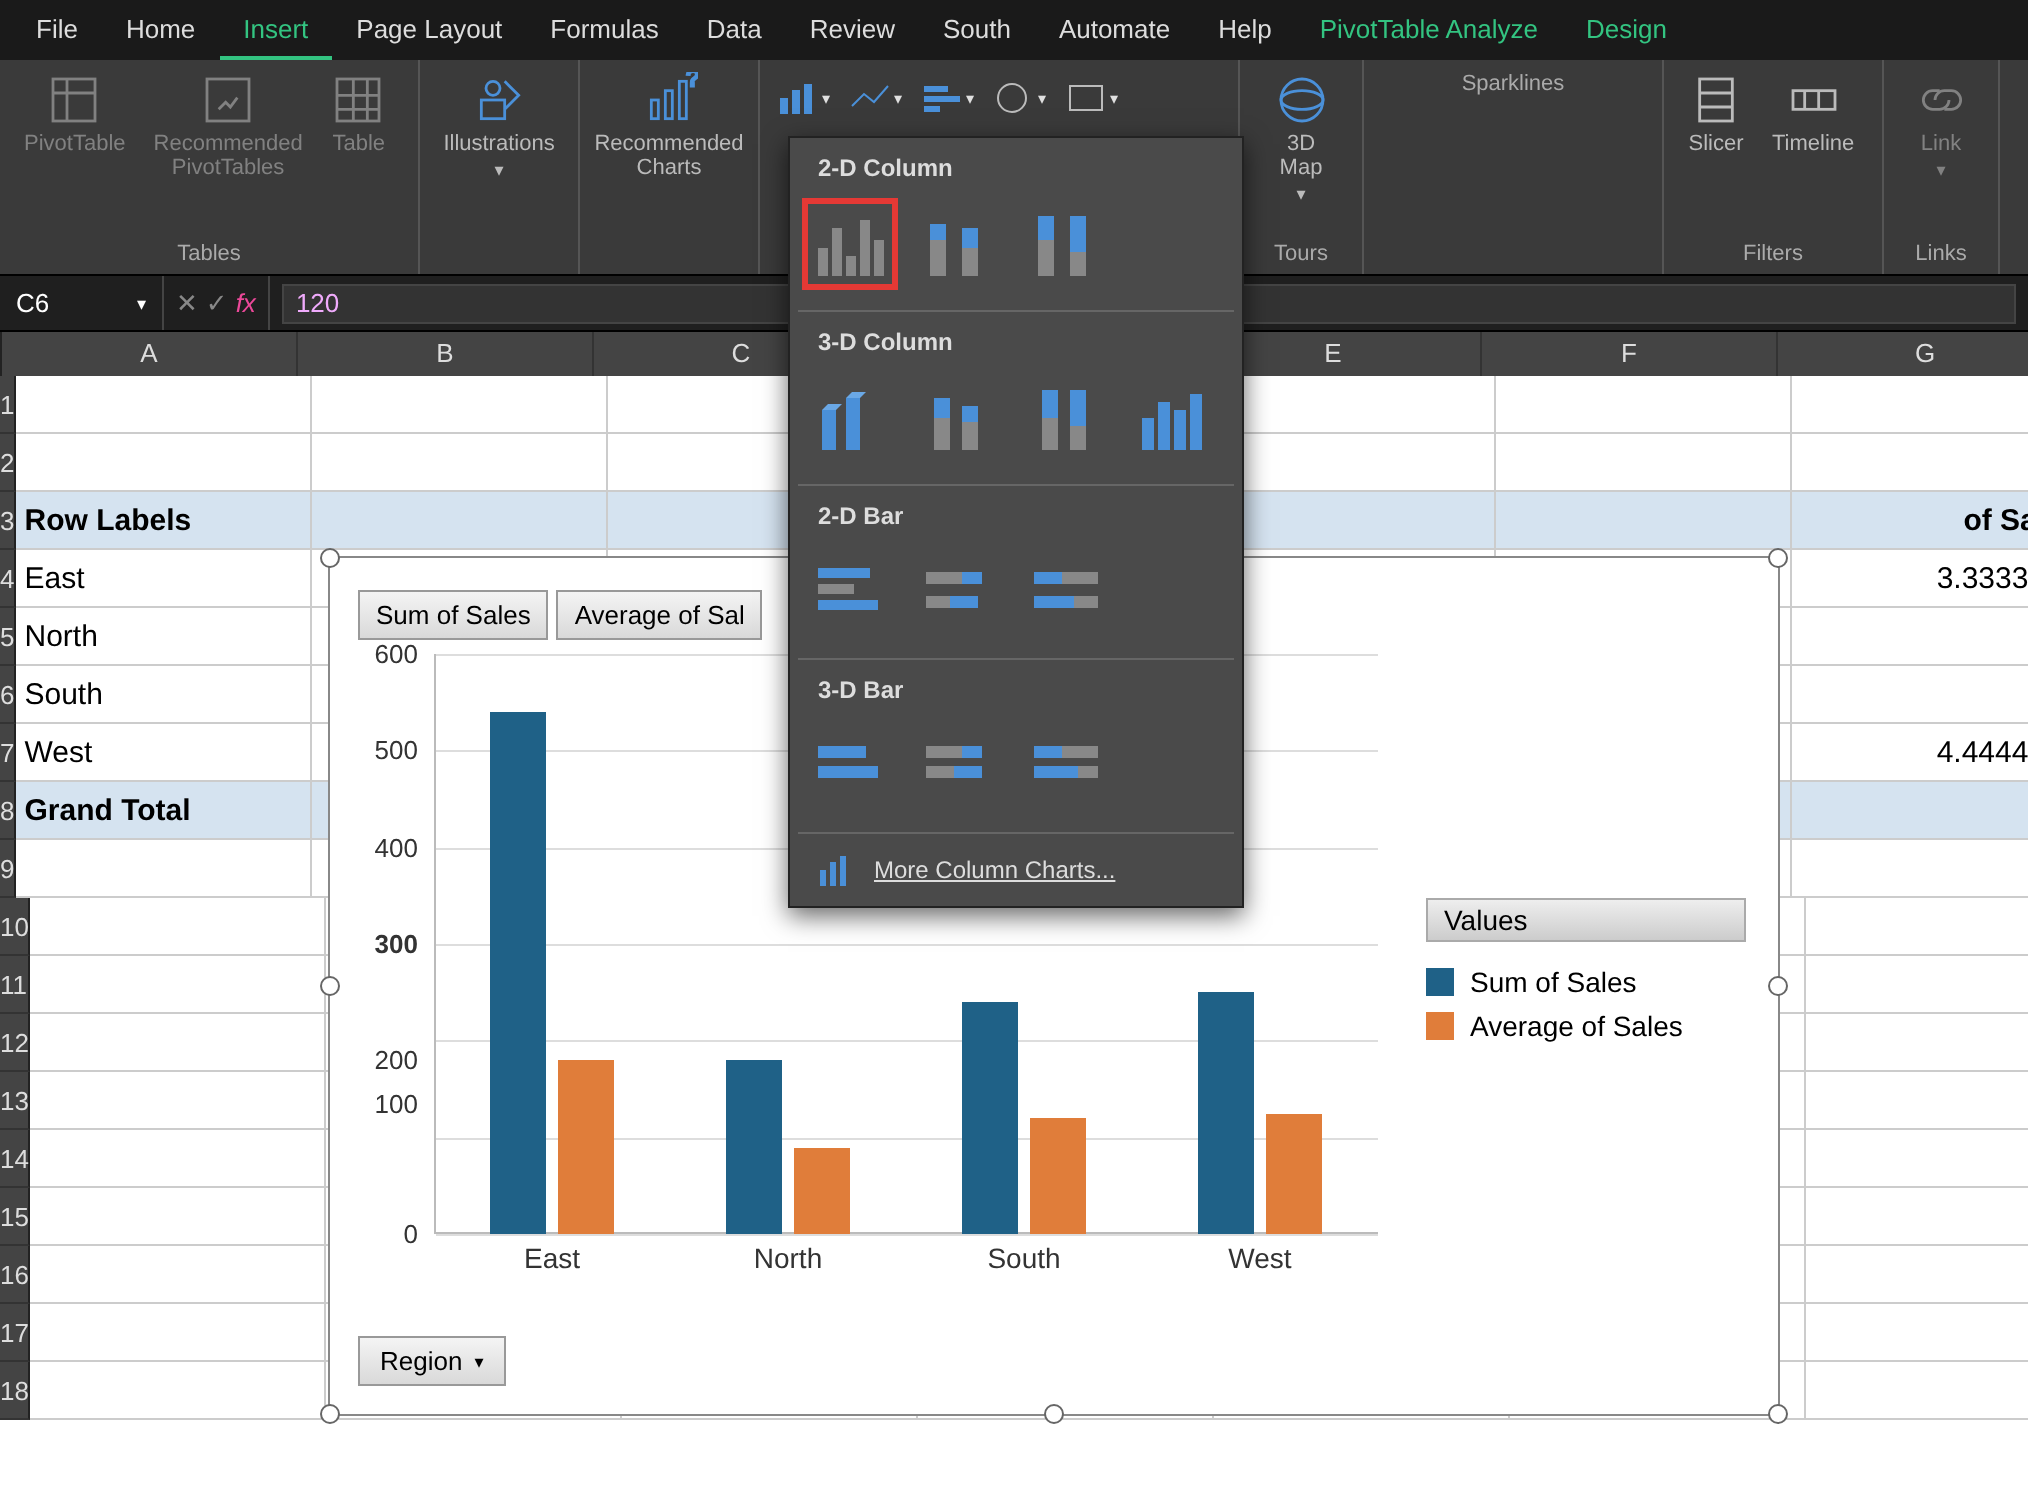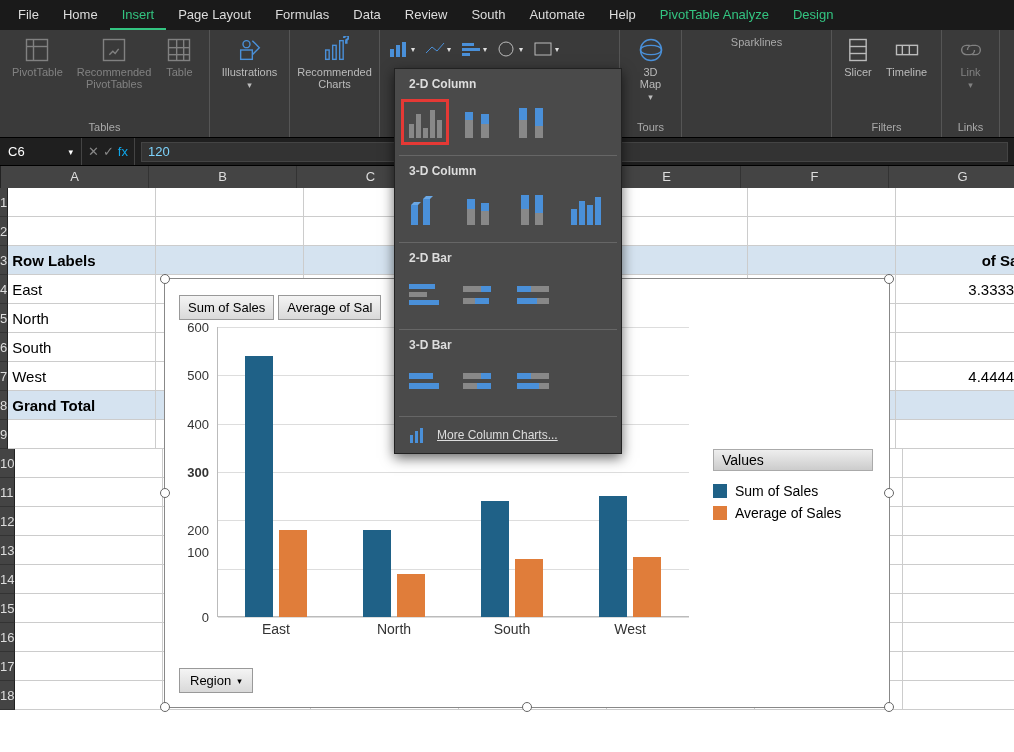--- a/index.html
+++ b/index.html
@@ -19,22 +19,22 @@
   .ribbon-btn.disabled { opacity: .55; }
   .ribbon-label { color: #aaa; font-size: 11px; text-align: center; padding-top: 2px; }
   .ribbon-icon { width: 28px; height: 28px; fill: none; stroke: #bbb; stroke-width: 1.2; }
   .small-row { display:flex; gap:8px; }
   .small-btn { width:28px; height:18px; display:flex; align-items:center; justify-content:center; }
   
   
   .formula-bar { background: #1f1f1f; height: 28px; display: flex; align-items: center; border-bottom: 1px solid #000; font-size: 13px; }
   .name-box { width: 82px; color: #fff; padding: 0 8px; border-right: 1px solid #444; height: 100%; display: flex; align-items: center; justify-content: space-between; }
   .fx-box { display:flex; align-items:center; gap:4px; padding:0 6px; color:#888; border-right:1px solid #444; height:100%; }
-  .fx-label { color:#0ea5e9; }
-  .formula-input { flex:1; background:#333; color:#7dd3fc; height:20px; margin:0 6px; padding:0 6px; display:flex; align-items:center; border:1px solid #444; }
+  .fx-label { font-style: italic; color:#ec4899; }
+  .formula-input { flex:1; background:#333; color:#f0abfc; height:20px; margin:0 6px; padding:0 6px; display:flex; align-items:center; border:1px solid #444; }
   
   
   .sheet { position: relative; background:#fff; color:#000; }
   .col-headers { display:flex; height:22px; background:#444; color:#ddd; font-size:13px; }
   .col-headers .corner { width:36px; background:#333; border-right:1px solid #222; }
   .col-headers .ch { flex:0 0 148px; text-align:center; border-right:1px solid #333; line-height:22px; }
   .row { display:flex; height:29px; }
   .row-header { width:36px; background:#444; color:#ddd; text-align:center; line-height:29px; border-bottom:1px solid #333; border-right:1px solid #222; }
   .cell { flex:0 0 148px; border-right:1px solid #ccc; border-bottom:1px solid #ccc; padding:0 4px; line-height:29px; font-size:15px; color:#000; overflow:hidden; text-overflow:clip; white-space:nowrap; }
   .cell.right { text-align:right; }

